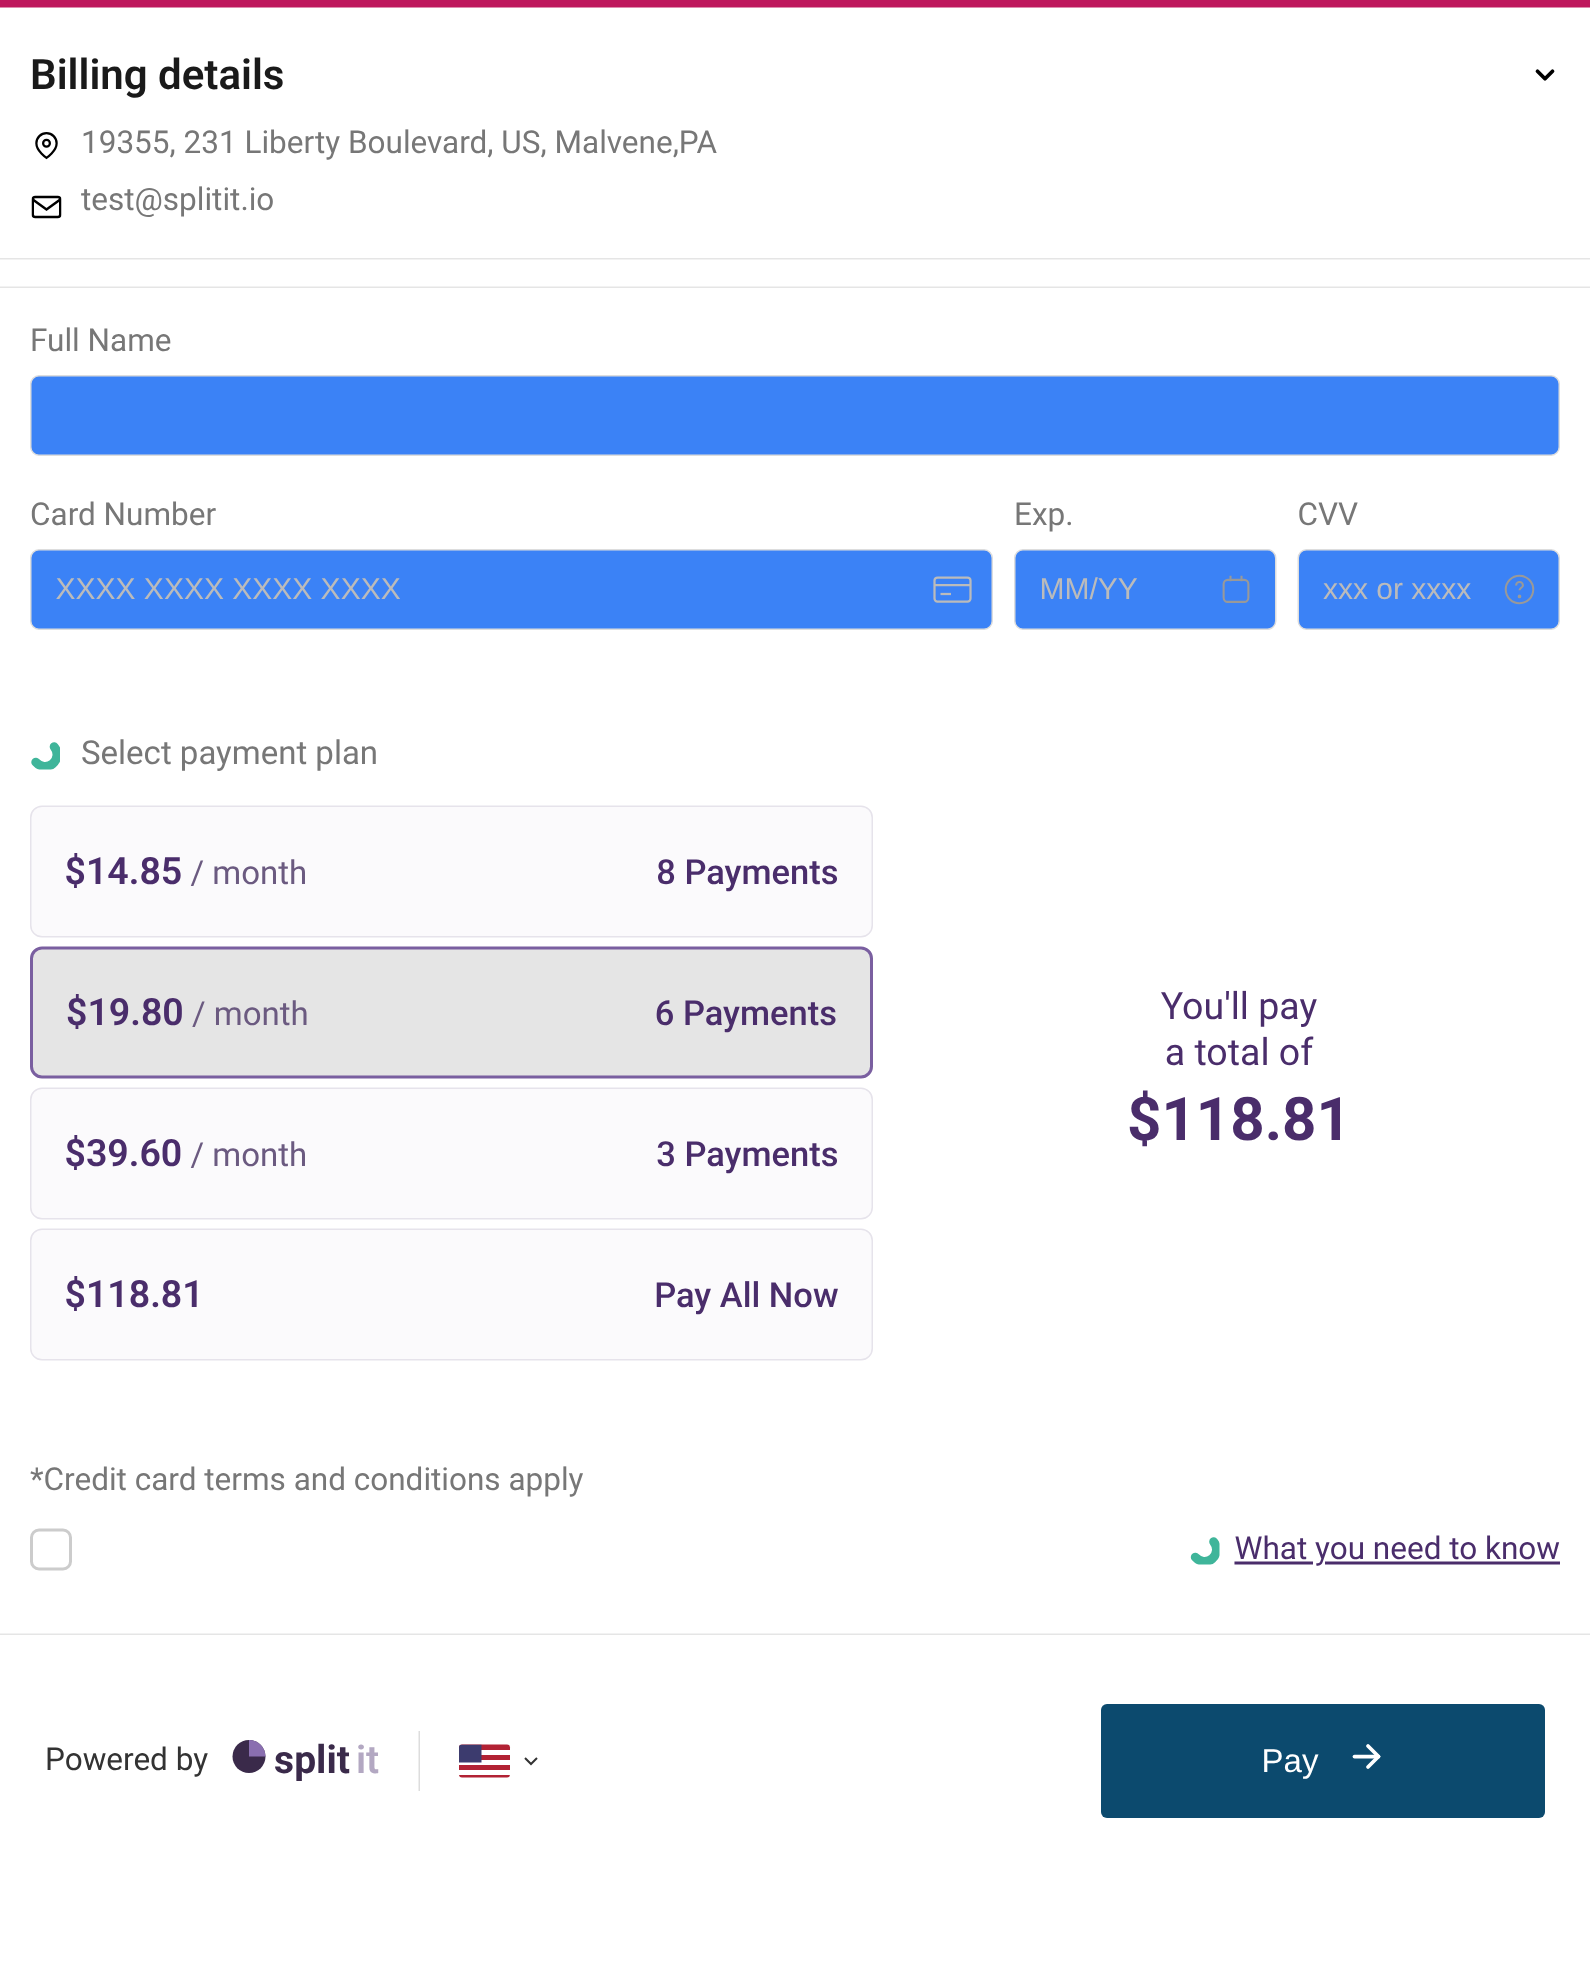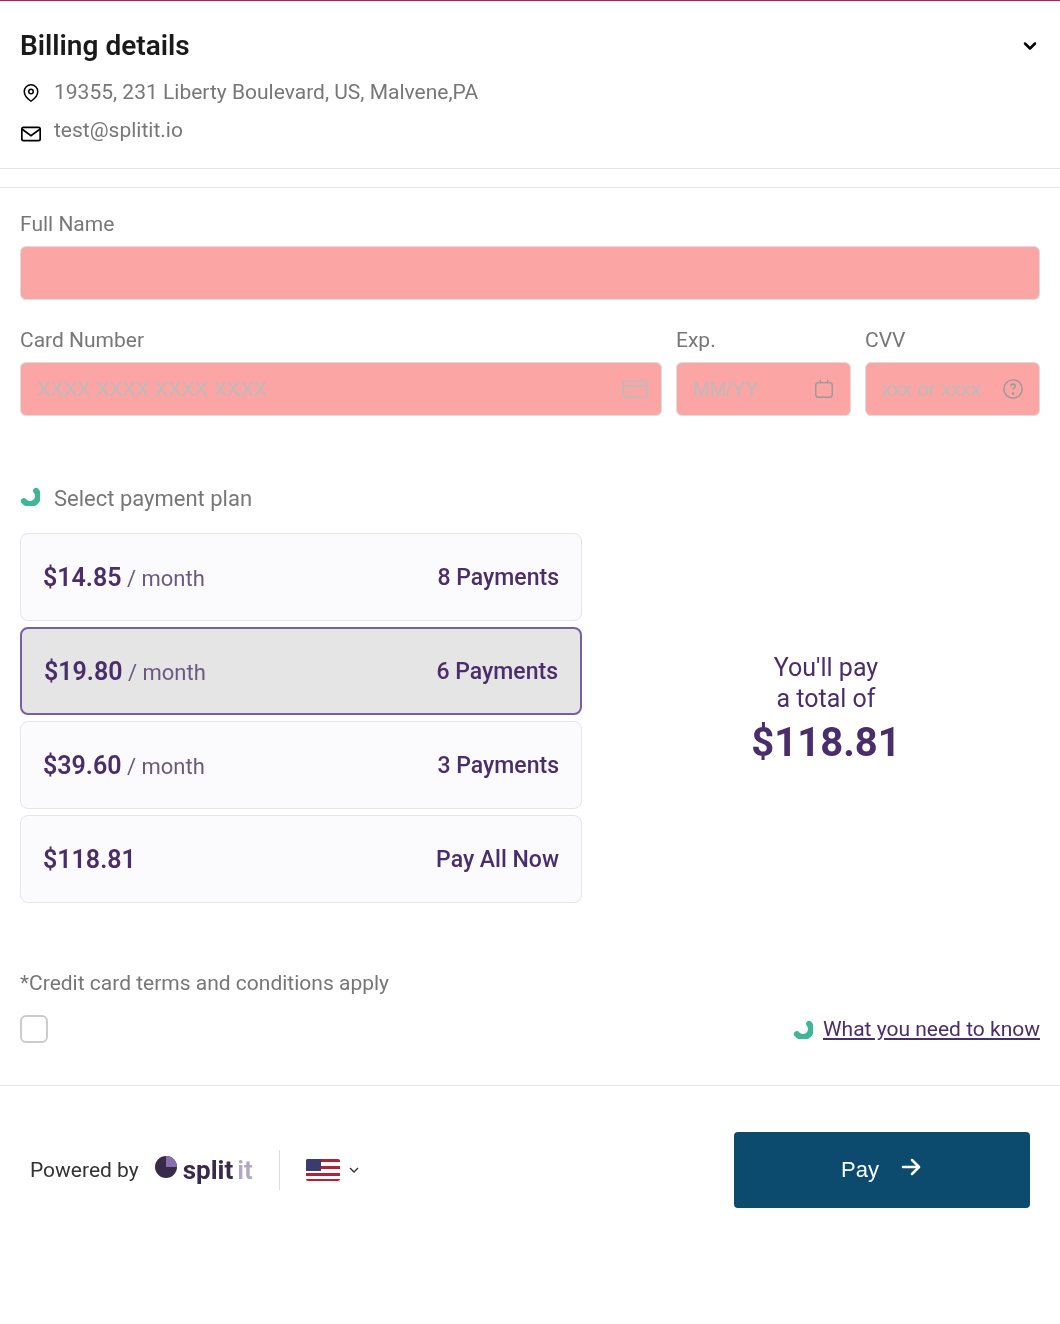--- a/index.html
+++ b/index.html
@@ -3,21 +3,21 @@
 <meta charset="utf-8">
 <style>
   * { box-sizing: border-box; margin: 0; padding: 0; }
   body {
     font-family: -apple-system, BlinkMacSystemFont, "Segoe UI", Roboto, Helvetica, Arial, sans-serif;
     background: #fff;
     color: #1a1a1a;
     width: 1060px;
   }
   .section-billing {
-    border-top: 1px solid #be185d;
+    border-top: 5px solid #be185d;
     border-bottom: 1px solid #e5e5e5;
     padding: 28px 20px 26px 20px;
     margin-bottom: 18px;
     position: relative;
   }
   .billing-header {
     display: flex;
     justify-content: space-between;
     align-items: center;
   }
@@ -51,21 +51,21 @@
     margin-bottom: 10px;
   }
   .text-input {
     width: 100%;
     height: 54px;
     border: 1px solid #ddd;
     border-radius: 6px;
     padding: 0 16px;
     font-size: 20px;
     color: #333;
-    background: #fca5a5;
+    background: #3b82f6;
   }
   .text-input::placeholder { color: #bbb; }
   .row-card {
     display: flex;
     gap: 14px;
     margin-top: 28px;
   }
   .col-cardnum { flex: 1 1 auto; }
   .col-exp { width: 175px; flex-shrink: 0; }
   .col-cvv { width: 175px; flex-shrink: 0; }
@@ -79,20 +79,21 @@
     transform: translateY(-50%);
     width: 26px;
     height: 20px;
     display: flex;
     align-items: center;
     justify-content: center;
   }
   .plan-section { margin-top: 50px; padding: 0 20px 20px 20px; }
   .plan-header {
     display: flex;
+    align-items: center;
     gap: 14px;
     margin-bottom: 22px;
   }
   .plan-header-text { font-size: 22px; color: #777; }
   .teal-arc {
     width: 20px; height: 20px;
   }
   .plan-body {
     display: flex;
     gap: 30px;

